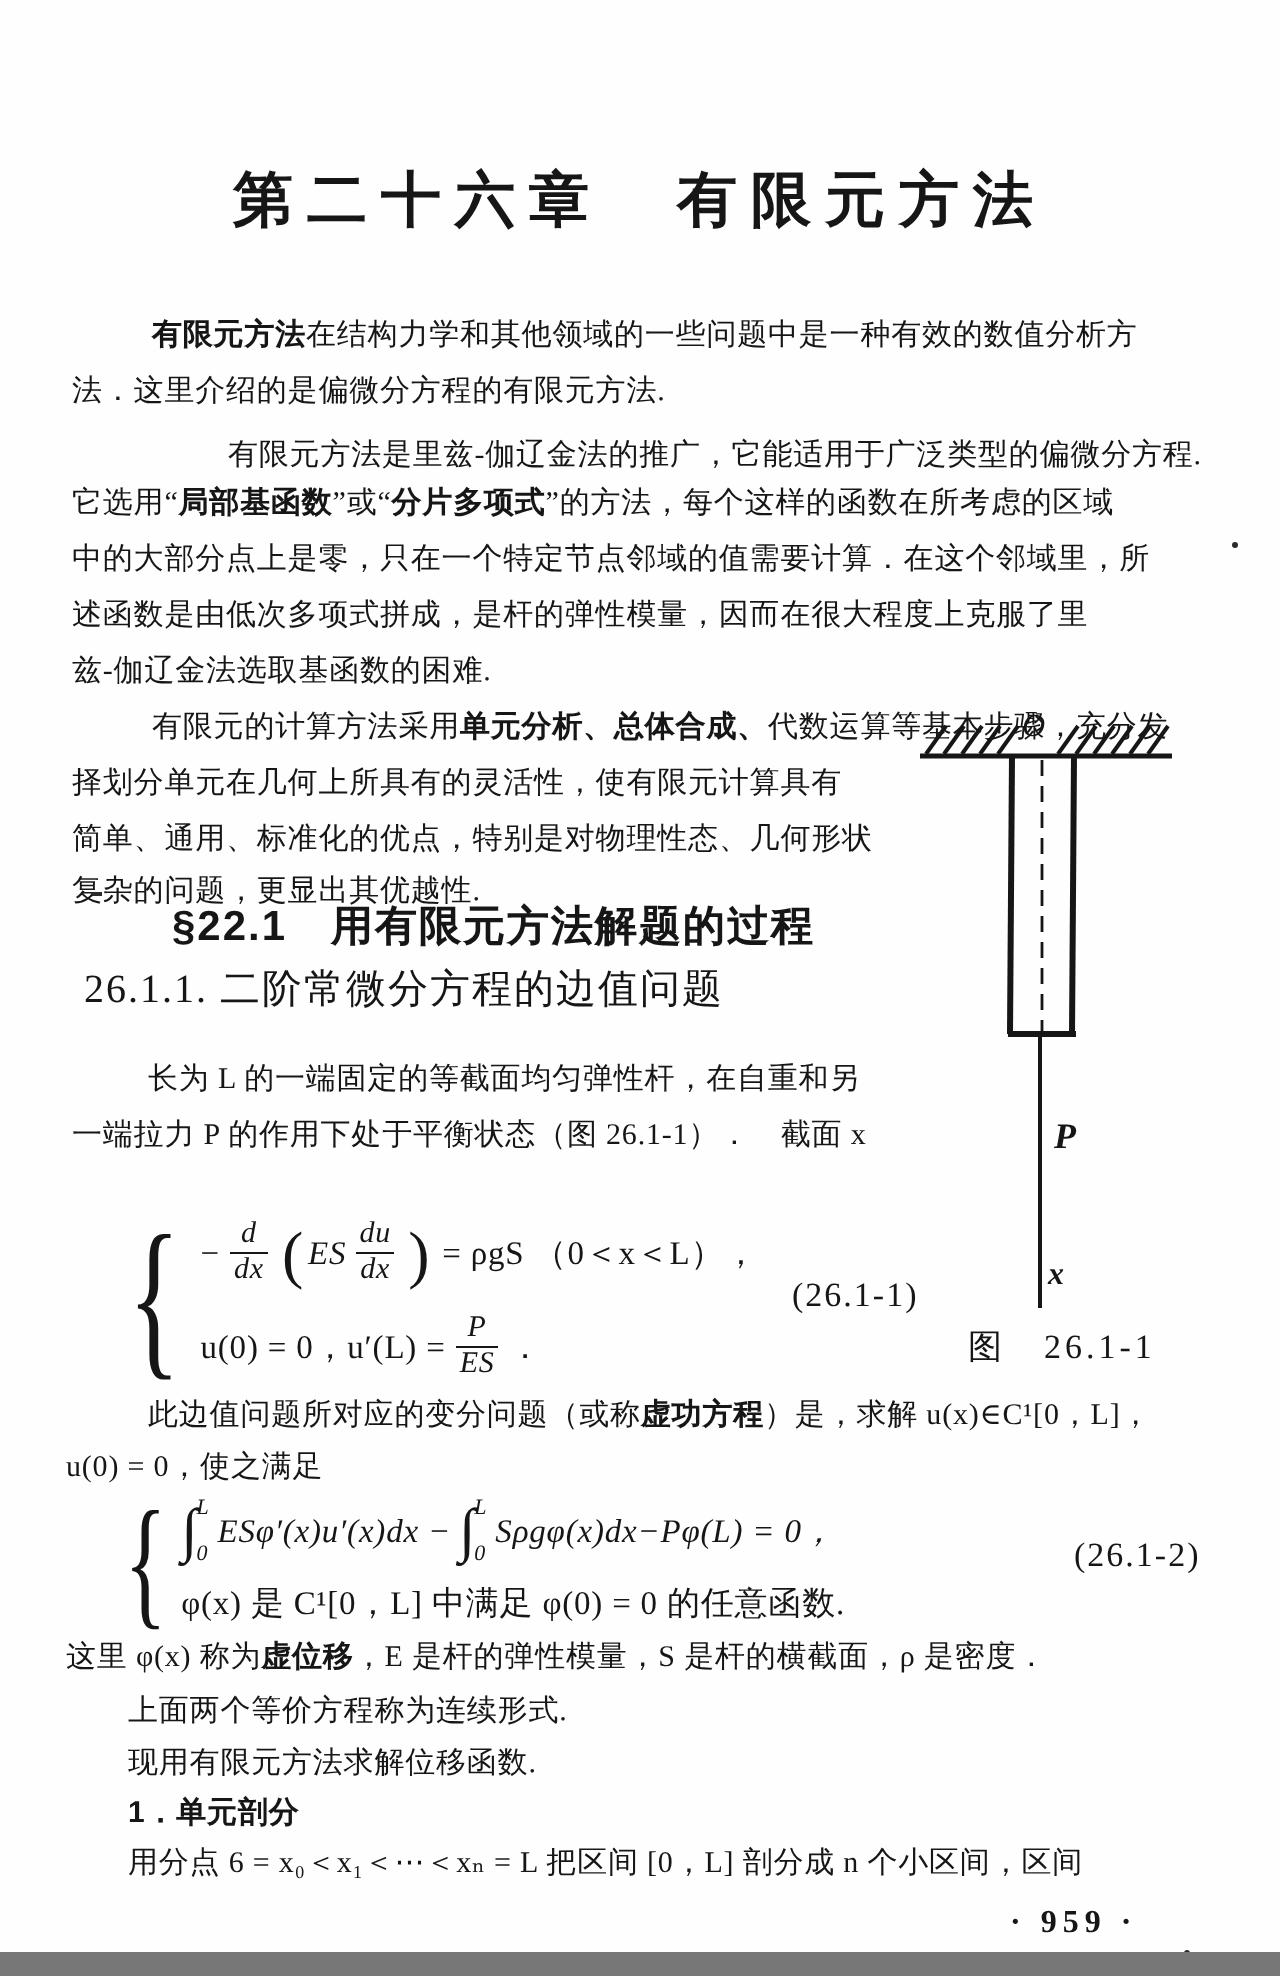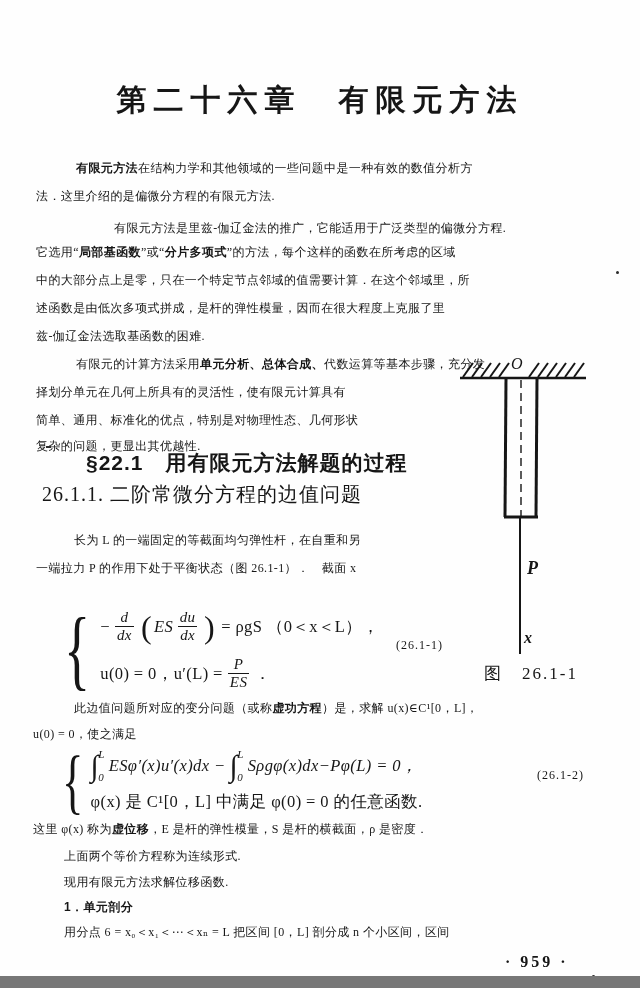--- a/index.html
+++ b/index.html
@@ -1,21 +1,21 @@
 <!DOCTYPE html>
 <html><head>
 <meta charset="utf-8">
 <style>
   html,body{margin:0;padding:0;background:#777;}
   .page{
     position:relative;width:640px;height:976px;background:#fefefe;
     margin:0 auto;overflow:hidden;color:#161616;
     font-family:"Liberation Serif","DejaVu Serif",serif;
   }
-  .line{position:absolute;font-size:12px;line-height:20px;letter-spacing:0.4px;white-space:nowrap;}
+  .line{position:absolute;font-size:15px;line-height:20px;letter-spacing:0.4px;white-space:nowrap;}
   .b{font-weight:bold;font-family:"Liberation Sans","DejaVu Sans",sans-serif;}
   .title{
     position:absolute;top:80px;left:0;width:640px;text-align:center;
     font-size:30px;font-weight:bold;letter-spacing:7px;
     font-family:"Liberation Sans","DejaVu Sans",sans-serif;
   }
   .sec-heading{
     position:absolute;top:449px;left:86px;font-size:21px;font-weight:bold;
     letter-spacing:1px;font-family:"Liberation Sans","DejaVu Sans",sans-serif;white-space:nowrap;
   }
@@ -25,21 +25,21 @@
   }
   
   .eq{position:absolute;display:flex;align-items:center;}
   .eq-brace{font-size:88px;font-weight:200;transform:scaleX(.62);transform-origin:left center;line-height:1;margin-right:-6px;}
   .eq-rows{display:flex;flex-direction:column;gap:12px;}
   .eq-row{display:flex;align-items:center;font-size:16.5px;letter-spacing:0.4px;white-space:nowrap;font-style:normal;}
   .frac{display:inline-flex;flex-direction:column;align-items:center;margin:0 5px;font-size:15px;line-height:17px;font-style:italic;}
   .frac .den{border-top:1.4px solid #161616;padding:0 2px;}
   .bigp{font-size:32px;font-weight:300;margin:0 2px;line-height:1;}
   .mi{font-style:italic;}
-  .eqnum{position:absolute;font-size:12px;letter-spacing:1px;white-space:nowrap;}
+  .eqnum{position:absolute;font-size:17px;letter-spacing:1px;white-space:nowrap;}
   .intgrp{display:inline-flex;align-items:center;margin-right:2px;}
   .intsign{font-size:30px;line-height:30px;font-weight:300;}
   .intlims{display:inline-flex;flex-direction:column;justify-content:space-between;height:34px;font-size:11px;font-style:italic;line-height:11px;margin-left:-1px;margin-right:2px;}
   
   .fig-label{position:absolute;font-style:italic;white-space:nowrap;}
   .fig-caption{position:absolute;top:662px;left:484px;font-size:17px;letter-spacing:2px;white-space:nowrap;}
   .pageno{position:absolute;top:953px;left:505px;font-size:16px;letter-spacing:3px;font-weight:bold;white-space:nowrap;}
   .speck{position:absolute;background:#2a2a2a;border-radius:50%;}
 </style>
 </head>

